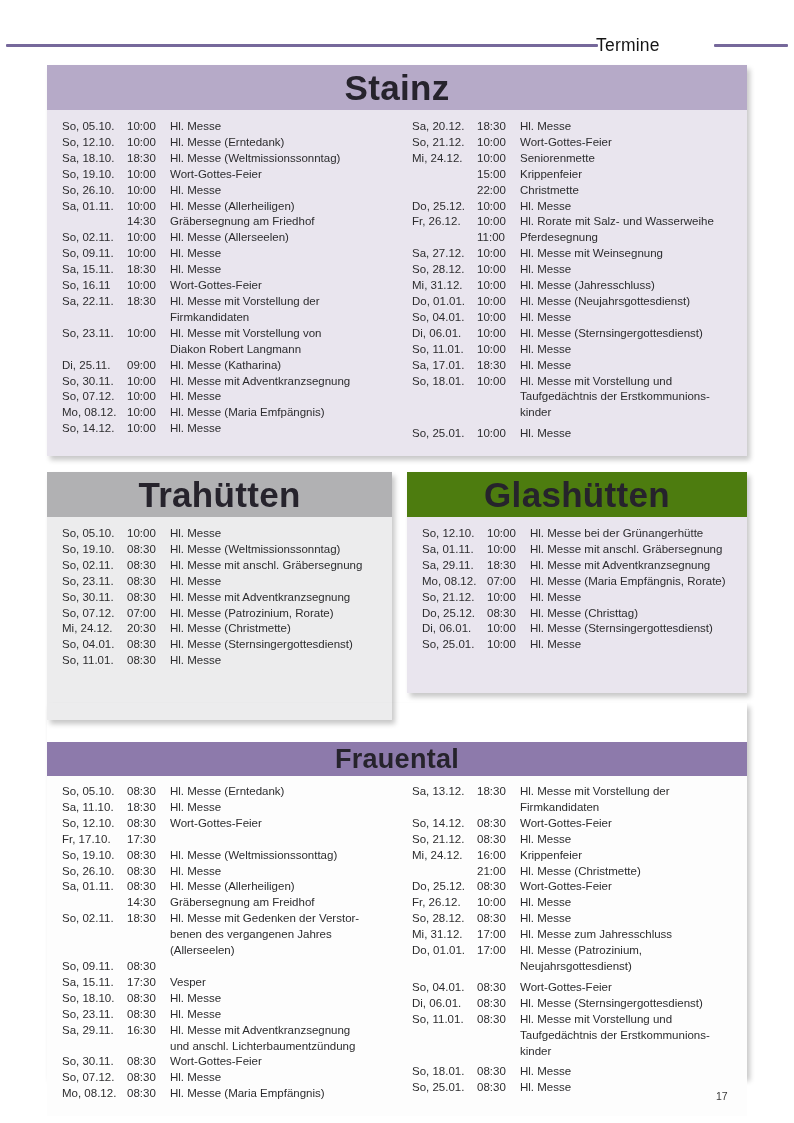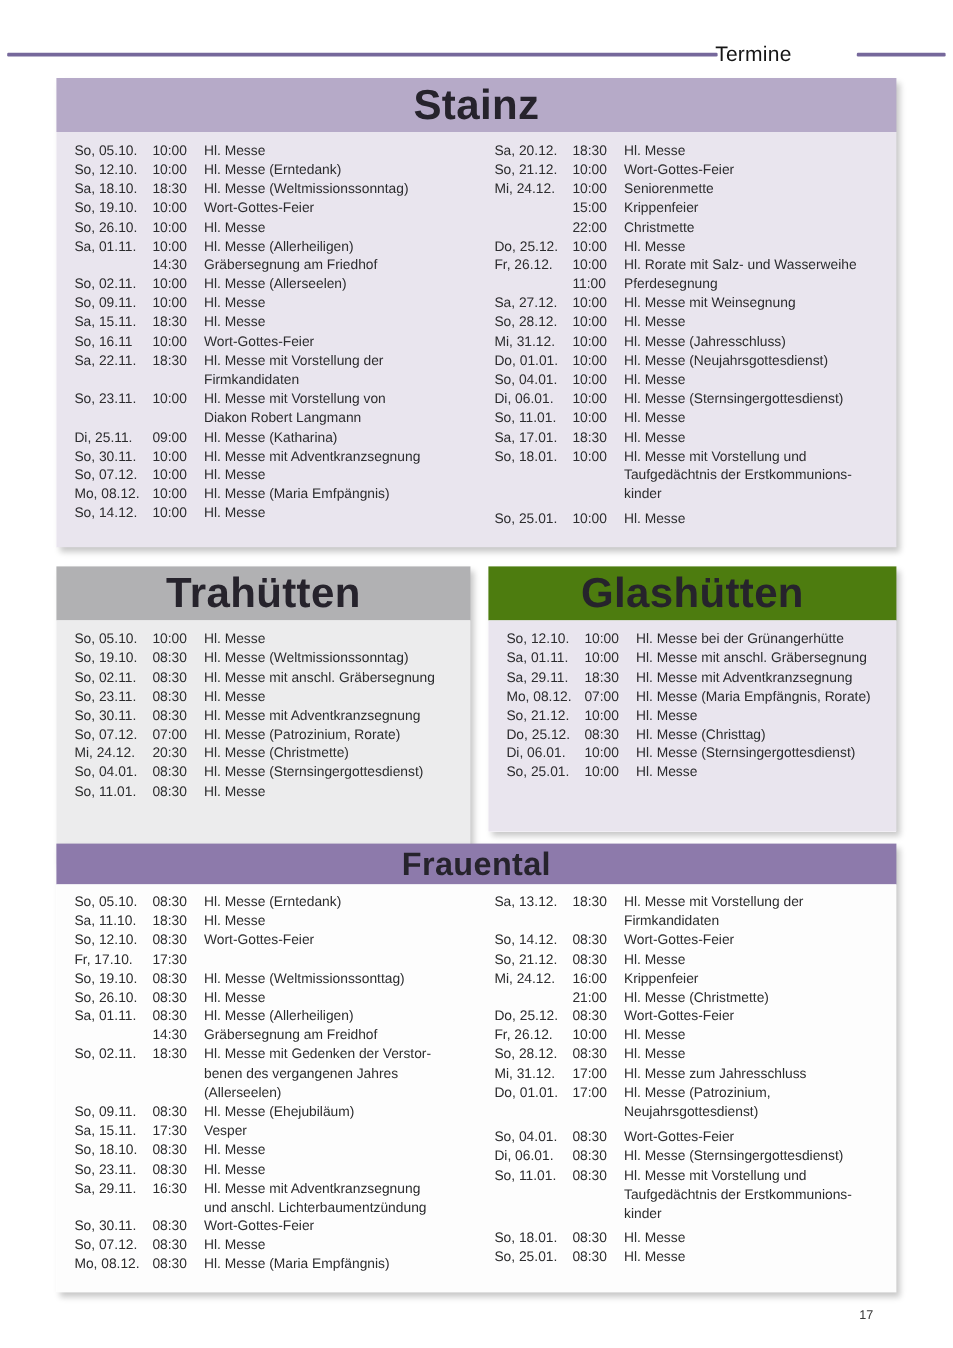--- a/index.html
+++ b/index.html
@@ -355,21 +355,21 @@
         <div class="row">
           <span class="cell-date">So, 25.01.</span>
           <span class="cell-time">10:00</span>
           <span class="cell-event">Hl. Messe</span>
         </div>
       </div>
     </div>
 </div>
 
 <div class="section" id="sec-frauental">
-  <div class="sec-header" style="background: rgb(141, 122, 171);">
+  <div class="sec-header" style="background: rgb(141, 122, 171); margin-top: 39px;">
     <span class="sec-title">Frauental</span>
   </div>
   <div class="sec-body" style="background: rgb(253, 253, 253);">
       <div class="col">
         <div class="row">
           <span class="cell-date">So, 05.10.</span>
           <span class="cell-time">08:30</span>
           <span class="cell-event">Hl. Messe (Erntedank)</span>
         </div>
         <div class="row">
@@ -409,21 +409,20 @@
         <div class="row">
           <span class="cell-date">So, 02.11.</span>
           <span class="cell-time">18:30</span>
           <span class="cell-event">Hl. Messe mit Gedenken der Verstor-
 benen des vergangenen Jahres
 (Allerseelen)</span>
         </div>
         <div class="row">
           <span class="cell-date">So, 09.11.</span>
           <span class="cell-time">08:30</span>
-          <span class="cell-event">Hl. Messe (Ehejubiläum)</span>
         </div>
         <div class="row">
           <span class="cell-date">Sa, 15.11.</span>
           <span class="cell-time">17:30</span>
           <span class="cell-event">Vesper</span>
         </div>
         <div class="row">
           <span class="cell-date">So, 18.10.</span>
           <span class="cell-time">08:30</span>
           <span class="cell-event">Hl. Messe</span>

